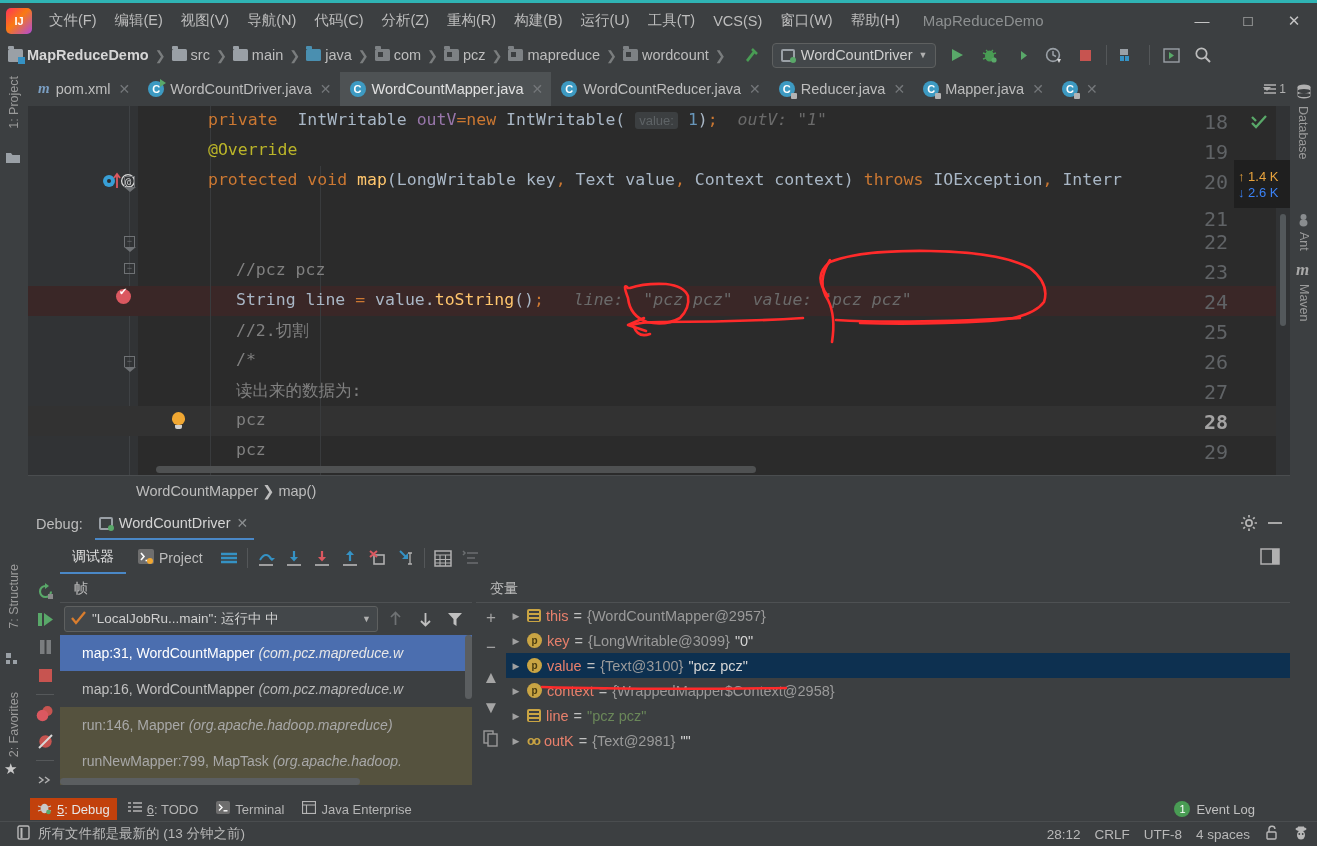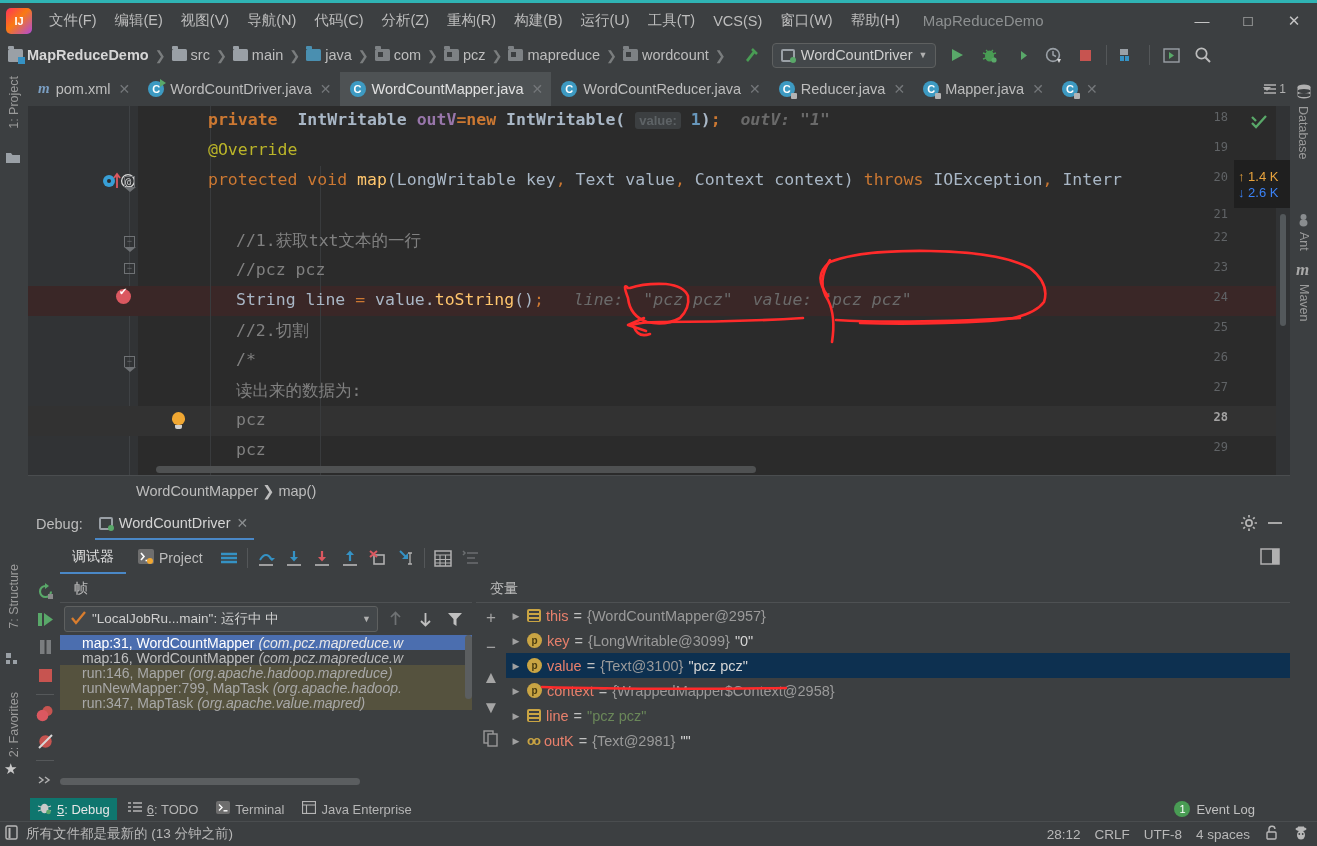--- a/index.html
+++ b/index.html
@@ -72,21 +72,21 @@
           border-left:6px solid #59a869; border-top:4px solid transparent; border-bottom:4px solid transparent;}
   .ic-c.lock:after { content:""; position:absolute; right:-2px; bottom:-2px; width:6px;height:6px;
           background:#b3b3b3; border-radius:1px;}
   .tabs-right { position:absolute; right:0; top:0; height:34px; display:flex; align-items:center; padding-right:4px; }
 
   
   .editor { position:absolute; left:28px; top:106px; width:1262px; height:369px; background:#2b2b2b; overflow:hidden; }
   .gutter { position:absolute; left:0; top:0; width:110px; height:369px; background:#313335; }
   .code-area { position:absolute; left:110px; top:0; right:0; bottom:0; }
   .lnum { position:absolute; right:62px; top:4px; text-align:right; width:34px;
-          color:#606366; font-family:"DejaVu Sans Mono", monospace; font-size:12px; }
+          color:#606366; font-family:"DejaVu Sans Mono", monospace; font-size:20px; }
   .lnum.cur { color:#a4a3a3; font-weight:bold; }
   .fold-line { position:absolute; left:101px; top:0; width:1px; height:369px; background:#3f4245; }
   .code-row { position:absolute; left:0; right:0; height:30px; white-space:pre;
               font-family:"DejaVu Sans Mono", monospace; font-size:16.5px; color:#a9b7c6; }
   .code-row .ind { display:inline-block; width:70px; }
   .hl-line { position:absolute; left:0; right:0; height:30px; background:#3a2727; }
   .hl-soft { position:absolute; left:0; right:0; height:30px; background:#323232; }
   .kw { color:#cc7832; }
   .cls { color:#a9b7c6; }
   .fld { color:#9876aa; }
@@ -145,21 +145,21 @@
   .frames { position:absolute; left:60px; top:575px; width:412px; height:218px; background:#3c3f41; }
   .panel-title { height:28px; display:flex; align-items:center; padding-left:14px; font-size:14px; color:#bdbdbd;
                  border-bottom:1px solid #4e5153; }
   .thread-row { height:32px; display:flex; align-items:center; padding:0 4px; gap:4px; }
   .thread-sel { flex:1; height:26px; display:flex; align-items:center; gap:6px; padding:0 6px;
                 border:1px solid #5e6060; border-radius:3px; background:#43474a; }
   .thread-sel .nm { font-size:13.5px; color:#d0d0d0; white-space:nowrap; overflow:hidden; }
   .caret { margin-left:auto; color:#b0b0b0; font-size:9px; }
   .fbtn { width:26px; height:26px; display:flex; align-items:center; justify-content:center; }
   .frame-list { position:relative; height:150px; overflow:hidden; }
-  .frame-row { height:15px; display:flex; align-items:center; padding-left:22px; white-space:nowrap;
+  .frame-row { height:36px; display:flex; align-items:center; padding-left:22px; white-space:nowrap;
                font-size:14px; color:#c0c0c0; }
   .frame-row.sel { background:#4b6eaf; color:#ffffff; }
   .frame-row.lib { background:#55523e; color:#a8a8a8; }
   .frame-row .pkg { font-style:italic; color:#b8b8b8; }
   .frame-row.sel .pkg { color:#e7e7e7; }
   .frame-row.lib .pkg { color:#a8a8a8; }
   .frames-vscroll { position:absolute; right:0; top:0; width:7px; height:64px; background:#5b5e60; border-radius:4px;}
   .frames-hscroll { position:absolute; left:0; bottom:0; width:300px; height:7px; background:#5b5e60; border-radius:4px;}
 
   
@@ -187,30 +187,30 @@
   
   .left-strip { position:absolute; left:0; top:72px; width:28px; height:728px; background:#3c3f41; }
   .right-strip { position:absolute; right:0; top:72px; width:27px; height:728px; background:#3c3f41; }
   .vert-lbl { position:absolute; writing-mode:vertical-rl; font-size:12.5px; color:#9b9b9b; white-space:nowrap; }
   .vert-lbl.flip { transform:rotate(180deg); }
 
   
   .bottom-bar { position:absolute; left:0; top:797px; width:1317px; height:24px; background:#3c3f41;
                 display:flex; align-items:center; padding-left:30px; gap:4px; }
   .bw-item { display:flex; align-items:center; gap:5px; height:22px; padding:0 7px; font-size:13px; color:#b5b5b5; }
-  .bw-item.active { background:#0f766e; color:#e6e6e6; }
+  .bw-item.active { background:#c2410c; color:#e6e6e6; }
   .bw-item u { text-decoration:underline; }
   .event-log { position:absolute; right:62px; top:797px; height:24px; display:flex; align-items:center; gap:6px; }
   .badge { width:16px; height:16px; border-radius:50%; background:#499c54; color:#fff; font-size:11px;
            display:flex; align-items:center; justify-content:center; }
 
   
   .status-bar { position:absolute; left:0; top:821px; width:1317px; height:25px; background:#3c3f41;
                 display:flex; align-items:center; border-top:1px solid #4a4d4f; }
-  .st-left { display:flex; align-items:center; gap:7px; padding-left:4px; font-size:13.5px; color:#b8b8b8; }
+  .st-left { display:flex; align-items:center; gap:7px; padding-left:16px; font-size:13.5px; color:#b8b8b8; }
   .st-right { position:absolute; right:8px; display:flex; align-items:center; gap:14px; font-size:13.5px; color:#b8b8b8; }
 
   
   .ink { position:absolute; pointer-events:none; }
 
   
   .net-pop { position:absolute; right:27px; top:160px; width:56px; height:48px; background:#1f1f1f;
              display:flex; flex-direction:column; justify-content:center; padding-left:4px; gap:1px; }
   .net-pop div { font-size:13px; }
 </style>
@@ -429,25 +429,24 @@
       </svg>
     </div>
     <div class="fold-mark down" style="left:96px; top:70px;">−</div>
     <div class="fold-mark down" style="left:96px; top:130px;">−</div>
     <div class="fold-mark" style="left:96px; top:157px;">−</div>
     <div class="bpoint" style="left:88px; top:183px;"></div>
     <div class="fold-mark down" style="left:96px; top:250px;">−</div>
     <div class="bulb" style="left:144px; top:306px;"></div>
 
     <div class="code-area">
-      <div class="code-row" style="top:4px;font-weight:bold;"><span class="ind"></span><span class="kw">private</span>  <span class="cls">IntWritable</span> <span class="fld">outV</span><span class="kw">=</span><span class="kw">new</span> <span class="cls">IntWritable</span>( <span class="hint">value:</span> <span class="num">1</span>)<span class="kw">;</span>&nbsp; <span class="inl">outV: "1"</span></div>
+      <div class="code-row" style="top:4px;"><span class="ind"></span><span class="kw">private</span>  <span class="cls">IntWritable</span> <span class="fld">outV</span><span class="kw">=</span><span class="kw">new</span> <span class="cls">IntWritable</span>( <span class="hint">value:</span> <span class="num">1</span>)<span class="kw">;</span>&nbsp; <span class="inl">outV: "1"</span></div>
       <div class="code-row" style="top:34px;"><span class="ind"></span><span class="ann">@Override</span></div>
       <div class="code-row" style="top:64px;"><span class="ind"></span><span class="kw">protected void</span> <span class="mth">map</span>(<span class="cls">LongWritable</span> key<span class="kw">,</span> <span class="cls">Text</span> value<span class="kw">,</span> <span class="cls">Context</span> context) <span class="kw">throws</span> <span class="cls">IOException</span><span class="kw">,</span> <span class="cls">Interr</span></div>
       <div class="code-row" style="top:94px;"></div>
-      <div class="code-row" style="top:124px;"><span class="ind" style="width:98px"></span><span class="cmt">//1.获取txt文本的一行</span></div>
       <div class="code-row" style="top:154px;"><span class="ind" style="width:98px"></span><span class="cmt">//pcz pcz</span></div>
       <div class="code-row" style="top:184px;"><span class="ind" style="width:98px"></span><span class="cls">String</span> line <span class="kw">=</span> value.<span class="mth">toString</span>()<span class="kw">;</span>&nbsp;&nbsp; <span class="inl">line:  "pcz pcz"</span>&nbsp;&nbsp;<span class="inl">value: "pcz pcz"</span></div>
       <div class="code-row" style="top:214px;"><span class="ind" style="width:98px"></span><span class="cmt">//2.切割</span></div>
       <div class="code-row" style="top:244px;"><span class="ind" style="width:98px"></span><span class="cmt">/*</span></div>
       <div class="code-row" style="top:274px;"><span class="ind" style="width:98px"></span><span class="cmt">读出来的数据为:</span></div>
       <div class="code-row" style="top:304px;"><span class="ind" style="width:98px"></span><span class="cmt">pcz</span></div>
       <div class="code-row" style="top:334px;"><span class="ind" style="width:98px"></span><span class="cmt">pcz</span></div>
     </div>
 
     <div class="marker-bar"></div>

